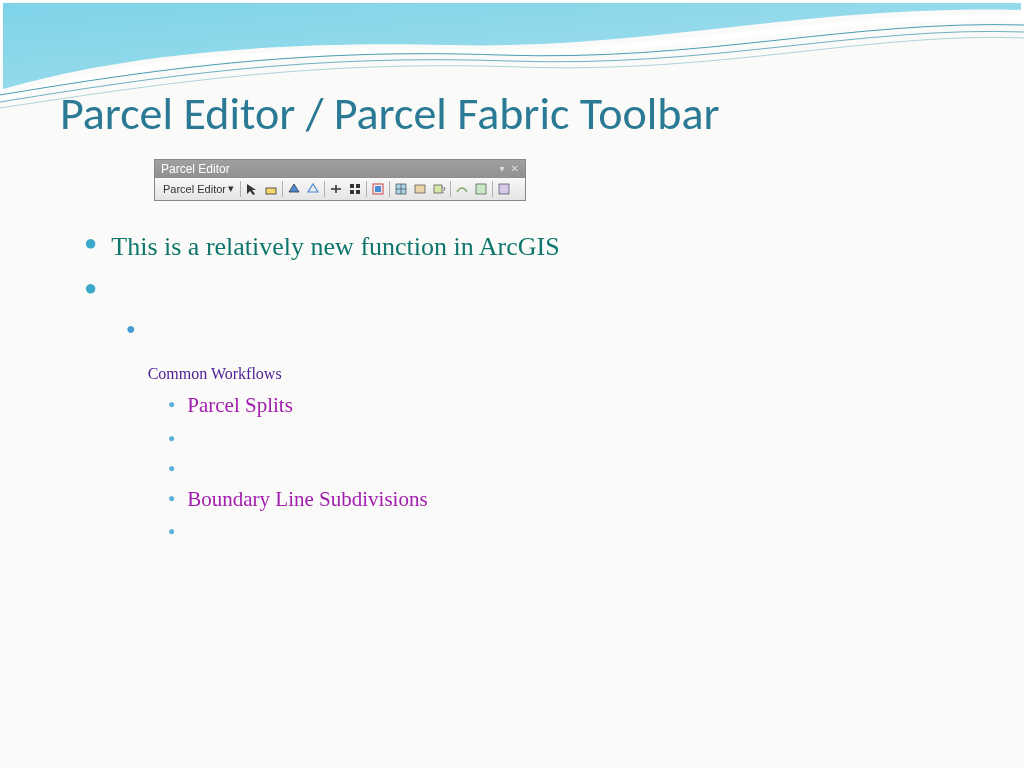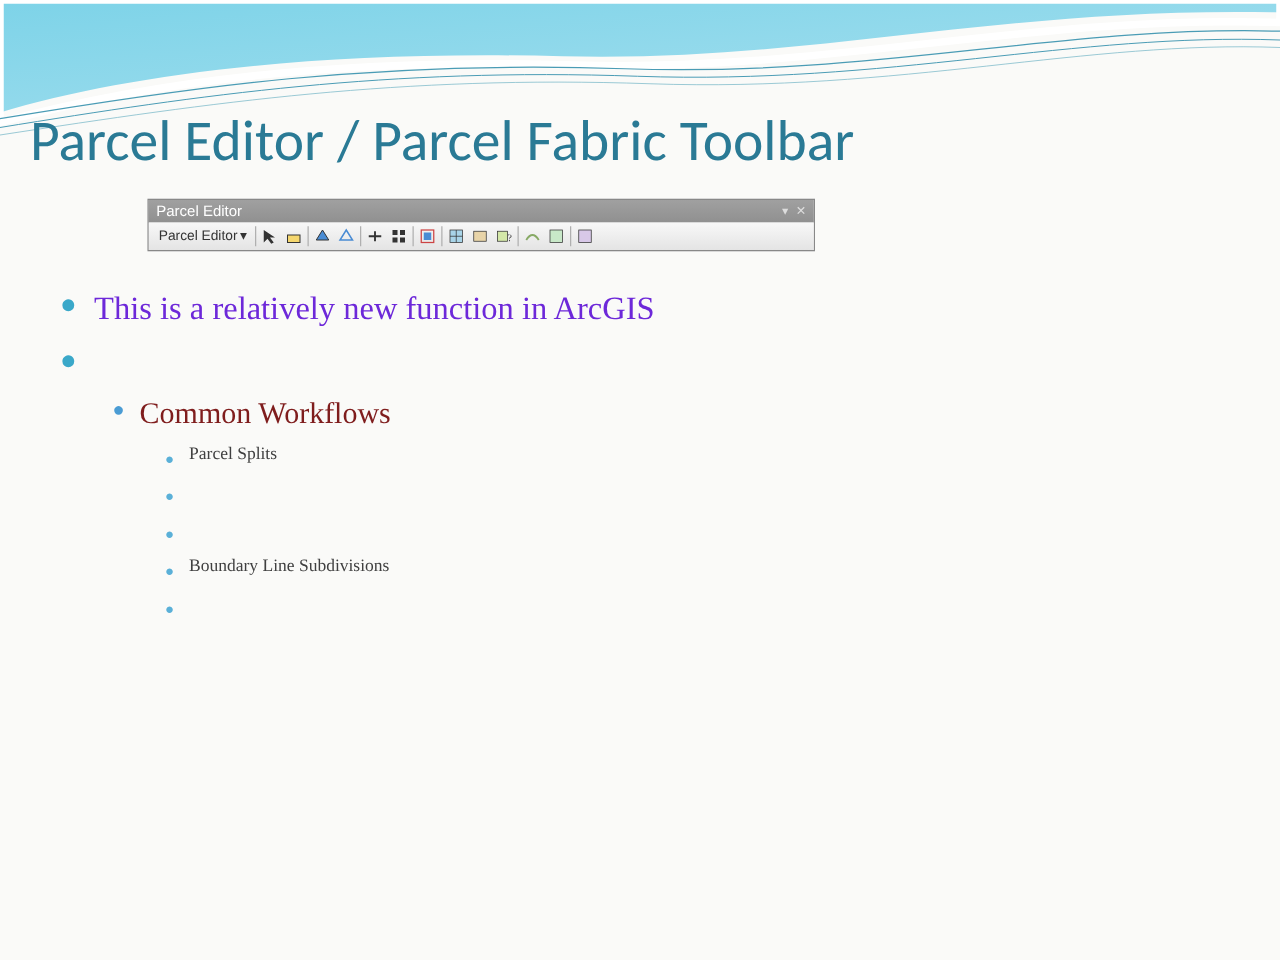--- a/index.html
+++ b/index.html
@@ -15,39 +15,39 @@
   position: absolute;
   top: 0;
   left: 0;
   width: 1024px;
   height: 160px;
   z-index: 0;
 }
 .content {
   position: relative;
   z-index: 1;
-  padding: 88px 60px 40px 24px;
+  padding: 88px 60px 40px 60px;
 }
 .title {
   color: #2a7a95;
   font-size: 46px;
   font-weight: 400;
   line-height: 1.1;
   margin-bottom: 20px;
   font-family: 'Segoe UI', Calibri, sans-serif;
 }
 .toolbar-container {
   margin-left: 94px;
   margin-bottom: 28px;
 }
 .toolbar {
   display: inline-block;
   border: 1px solid #888;
   background: #e8e8e8;
-  width: 534px;
+  width: 372px;
 }
 .toolbar-header {
   background: linear-gradient(to bottom, #a0a0a0, #909090);
   color: #fff;
   font-family: 'Segoe UI', Tahoma, sans-serif;
   font-size: 12px;
   padding: 2px 6px;
   display: flex;
   align-items: center;
   justify-content: space-between;
@@ -97,57 +97,58 @@
   align-items: flex-start;
   margin-bottom: 10px;
 }
 .bullet-l1 .dot {
   color: #3aa8c9;
   font-size: 22px;
   line-height: 28px;
   margin-right: 14px;
 }
 .bullet-l1 .text {
-  color: #6d28d9;
+  color: #0f766e;
   font-size: 26px;
   line-height: 1.35;
 }
 .bullet-l2 {
   display: flex;
   align-items: flex-start;
   margin-left: 42px;
   margin-top: 14px;
   margin-bottom: 8px;
 }
 .bullet-l2 .dot {
   color: #4a9cd4;
   font-size: 16px;
   line-height: 26px;
   margin-right: 12px;
 }
 .bullet-l2 .text {
-  color: #7f1d1d;
-  font-size: 24px;
+  color: #4c1d95;
+  font-size: 16px;
   line-height: 1.3;
+  margin-top: 48px;
 }
 .bullet-l3 {
   display: flex;
   align-items: flex-start;
   margin-left: 84px;
   margin-bottom: 6px;
 }
 .bullet-l3 .dot {
   color: #5ab0d8;
   font-size: 12px;
   line-height: 24px;
   margin-right: 12px;
 }
 .bullet-l3 .text {
-  color: #404040;
-  font-size: 14px;
+  color: #a21caf;
+  font-size: 21px;
   line-height: 1.3;
 }
 </style>
 </head>
 <body>
 
 <svg class="wave-bg" viewBox="0 0 1024 160" preserveAspectRatio="none">
   <defs>
     <linearGradient id="g1" x1="0%" y1="0%" x2="100%" y2="100%">
       <stop offset="0%" stop-color="#7dd3e8"></stop>

